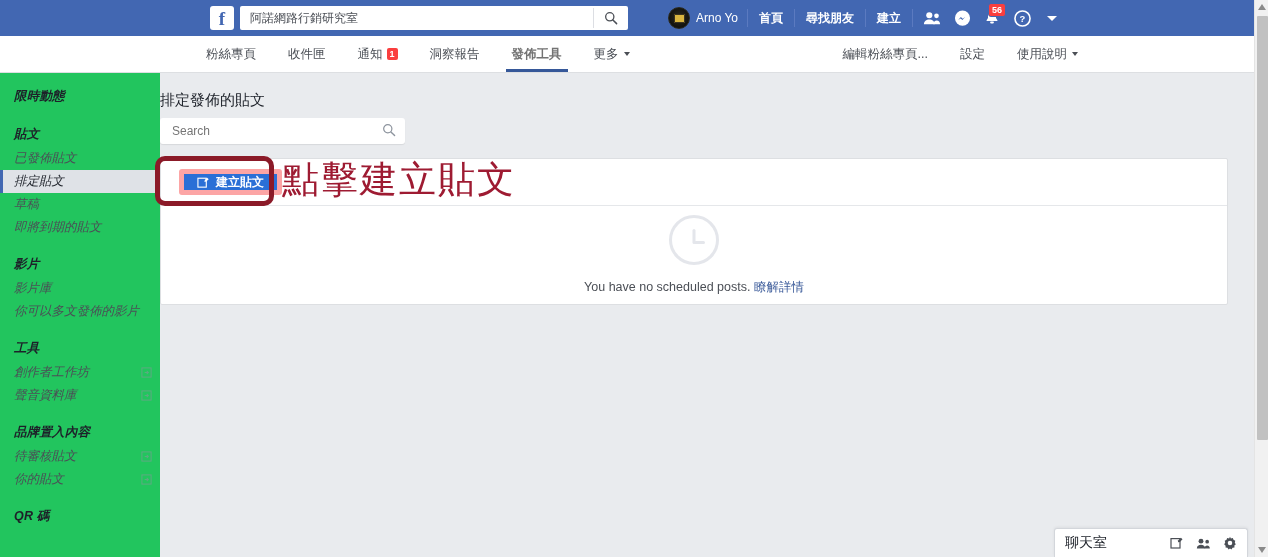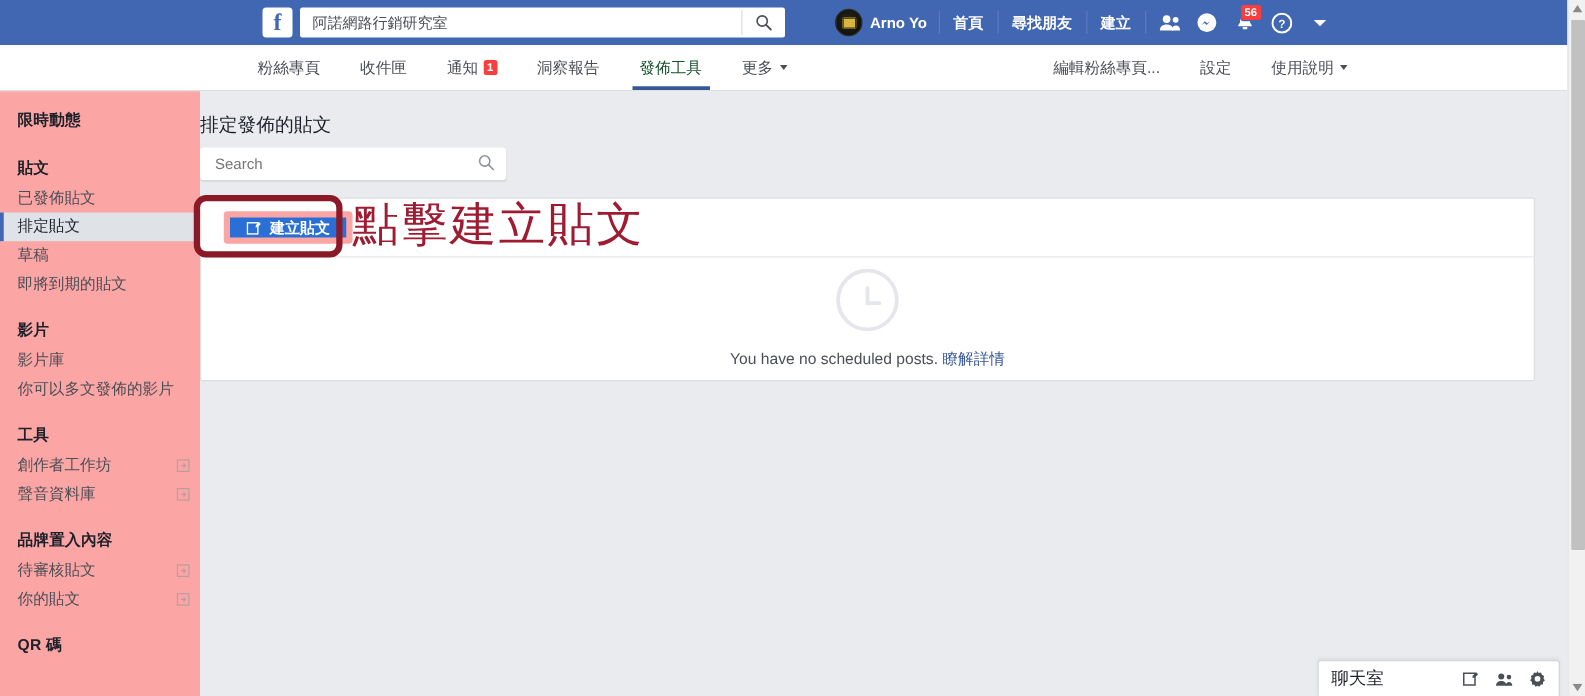--- a/index.html
+++ b/index.html
@@ -52,21 +52,21 @@
     background: radial-gradient(circle at 50% 45%, #2b2b22 0%, #12120d 70%);
     display: flex; align-items: center; justify-content: center;
     position: relative; overflow: hidden;
     border: 1px solid #2a2a20;
   }
   .avatar .crest {
     width: 11px; height: 9px; background: #d9b640; border-radius: 1px;
     box-shadow: 0 0 0 1px #3a3320 inset;
   }
   .nav-name {
-    color: #ffffff; font-size: 12px; font-weight: bold;
+    color: #ffffff; font-size: 12px; font-weight: normal;
     margin: 0 9px 0 6px; white-space: nowrap;
   }
   .nav-sep { width: 1px; height: 18px; background: #5b7ac0; }
   .nav-link {
     color: #ffffff; font-size: 12px; font-weight: bold;
     padding: 0 11px; white-space: nowrap; cursor: pointer;
   }
   .nav-icons { display: flex; align-items: center; margin-left: 4px; }
   .nav-ico {
     width: 30px; height: 26px; display: flex; align-items: center;
@@ -90,21 +90,21 @@
   }
   .pagenav-inner {
     position: relative; height: 100%;
     display: flex; align-items: stretch; padding-left: 190px;
   }
   .ptab {
     display: flex; align-items: center; padding: 0 16px;
     font-size: 12.5px; color: #4b4f56; cursor: pointer;
     position: relative; white-space: nowrap;
   }
-  .ptab.active { color: #14532d; font-weight: normal; }
+  .ptab.active { color: #737373; font-weight: bold; }
   .ptab.active::after {
     content: ""; position: absolute; left: 10px; right: 10px; bottom: 0;
     height: 3px; background: #365899;
   }
   .badge-nav {
     background: #fa3e3e; color: #fff; font-size: 9px; font-weight: bold;
     border-radius: 2px; padding: 0 3px; line-height: 12px; margin-left: 4px;
   }
   .tiny-caret {
     width: 0; height: 0; margin-left: 5px;
@@ -112,21 +112,21 @@
     border-top: 4px solid #4b4f56;
   }
   .pagenav-right {
     position: absolute; right: 160px; top: 0; height: 100%;
     display: flex; align-items: stretch;
   }
 
   
   .sidebar {
     position: absolute; top: 73px; left: 0; width: 160px; bottom: 0;
-    background: #fca5a5; padding-top: 9px;
+    background: #22c55e; padding-top: 9px; font-style: italic;
   }
   .side-head {
     font-size: 12.5px; font-weight: bold; color: #1d2129;
     padding: 6px 0 4px 14px; letter-spacing: .2px;
   }
   .side-item {
     position: relative; display: flex; align-items: center;
     font-size: 12.5px; color: #4b4f56; height: 23px;
     padding-left: 14px; padding-right: 8px; cursor: pointer;
   }

